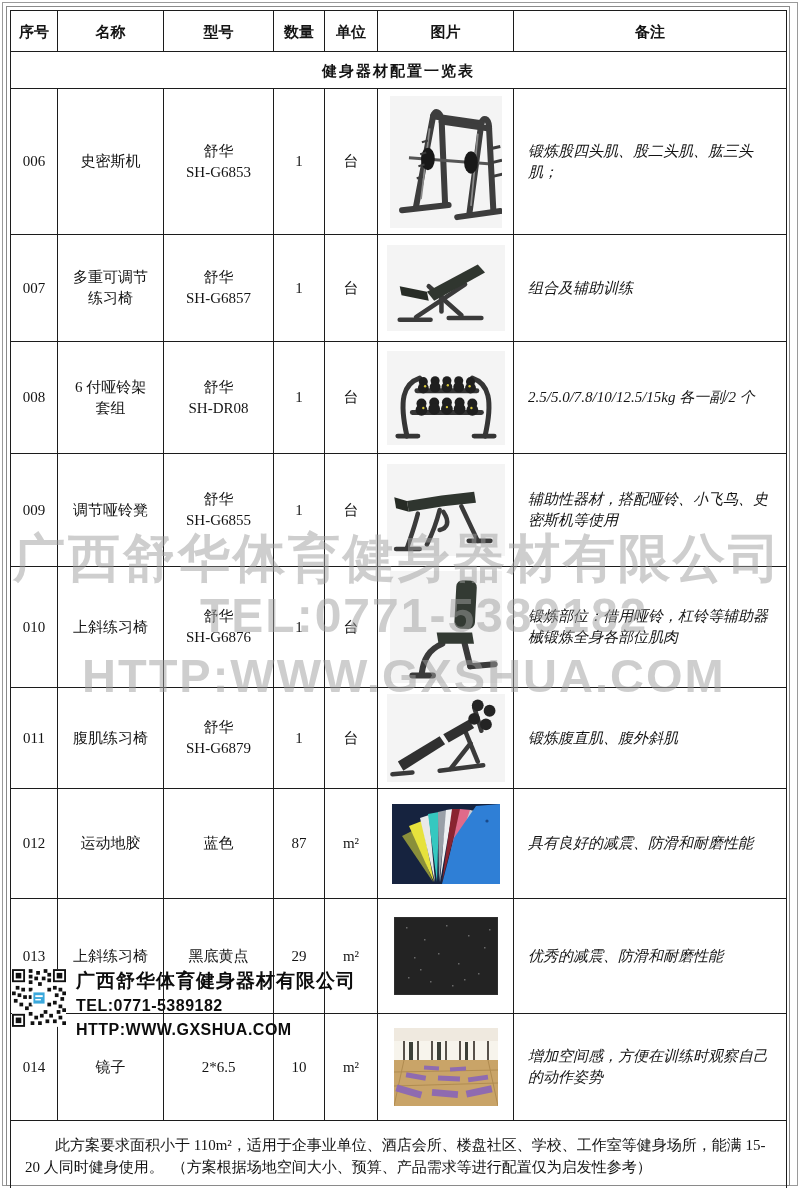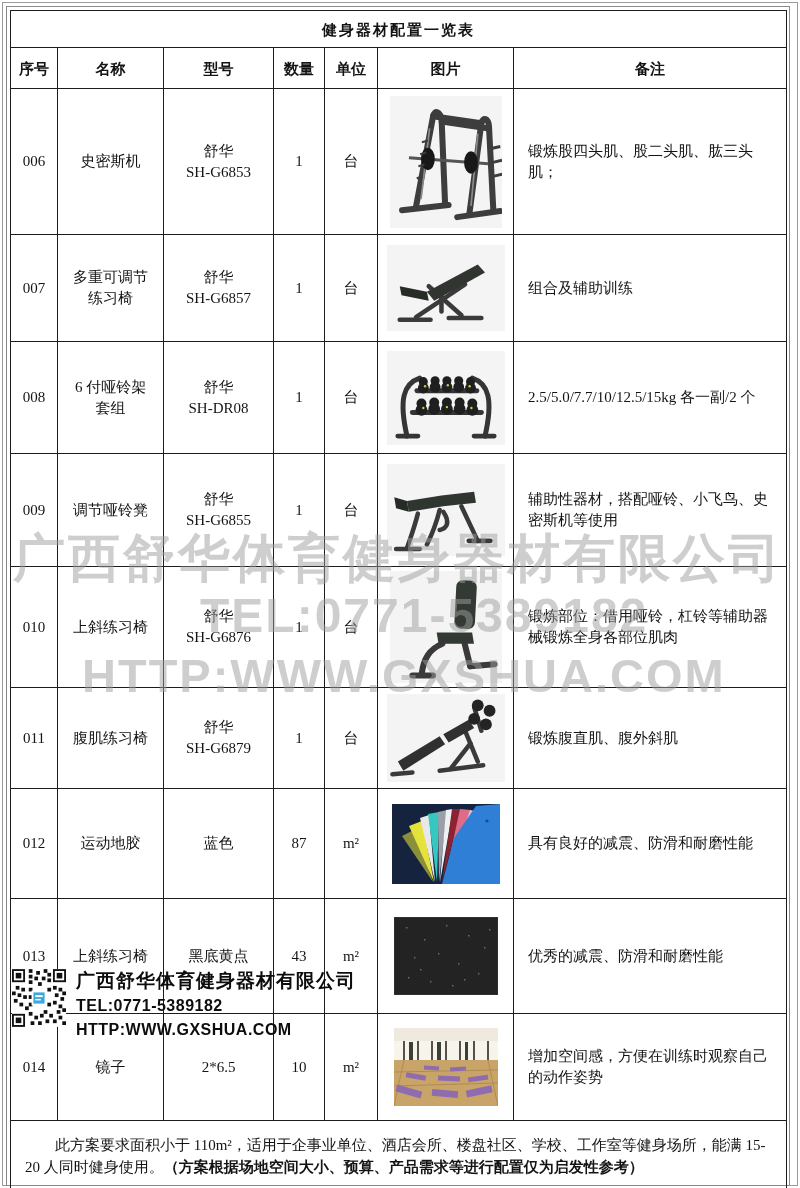--- a/index.html
+++ b/index.html
@@ -12,29 +12,29 @@
   table.main { position:absolute; left:10px; top:10px; width:776px; border-collapse:collapse; table-layout:fixed; }
   table.main td { border:1.6px solid #1c1c1c; vertical-align:middle; text-align:center;
     font-size:15px; line-height:1.4; overflow:hidden; }
 
   .title-cell { font-family:"Liberation Sans","DejaVu Sans",sans-serif; font-weight:bold; font-size:22px; letter-spacing:2px; }
   .head-cell  { font-family:"Liberation Sans","DejaVu Sans",sans-serif; font-weight:bold; font-size:16px; }
 
   .c-name  { padding:16px 13px; line-height:2.9; }
   .c-model { padding:2px 4px;  line-height:2.9; }
   .c-model span { display:block; }
-  .c-remark { text-align:left !important; padding:0 8px 0 14px; line-height:2.55; }
+  .c-remark { text-align:left !important; padding:0 8px 0 14px; line-height:2.55;font-style:italic; }
   .c-pic { padding:2px; }
 
   .photo { display:inline-block; vertical-align:middle; }
   .product-bg { background:#f4f4f4; }
 
   .footer-cell { text-align:left !important; padding:4px 14px; font-size:15.5px; line-height:2.25; }
   .footer-cell p { text-indent:2em; }
-  .footer-cell b { font-family:"Liberation Sans","DejaVu Sans",sans-serif; font-weight:bold; }
+  .footer-cell b { font-family:"Liberation Sans","DejaVu Sans",sans-serif; font-weight:normal;margin-left:8px; }
 
   .watermark { position:absolute; z-index:20; pointer-events:none; white-space:nowrap;
     font-family:"Liberation Sans","DejaVu Sans",sans-serif; font-weight:bold; color:rgba(158,158,158,0.50); }
   .wm1 { left:10px; top:524px; width:776px; text-align:center; font-size:52px; letter-spacing:3px; }
   .wm2 { left:200px; top:588px; font-size:48px; letter-spacing:2px; }
   .wm3 { left:82px;  top:648px; font-size:47px; letter-spacing:2px; }
 
   .logo-block { position:absolute; left:12px; top:968px; z-index:30; display:flex; align-items:flex-start; pointer-events:none; }
   .logo-text { margin-left:10px; font-family:"Liberation Sans","DejaVu Sans",sans-serif; font-weight:bold; color:#0d0d0d; }
   .logo-company { font-size:19px; letter-spacing:1px; line-height:1.35; }
@@ -51,32 +51,32 @@
     <col style="width:47px">
       <col style="width:106px">
       <col style="width:110px">
     <col style="width:51px">
       <col style="width:53px">
       <col style="width:136px">
       <col style="width:273px">
   </colgroup>
 
   <tbody>
-      <tr style="height:37px">
-    <td colspan="7" class="title-cell">健身器材配置一览表</td>
-  </tr>
-
-  <tr style="height:41px">
+      <tr style="height:41px">
     <td class="head-cell">序号</td>
     <td class="head-cell">名称</td>
     <td class="head-cell">型号</td>
     <td class="head-cell">数量</td>
     <td class="head-cell">单位</td>
     <td class="head-cell">图片</td>
     <td class="head-cell">备注</td>
+  </tr>
+
+  <tr style="height:37px">
+    <td colspan="7" class="title-cell">健身器材配置一览表</td>
   </tr>
 
   <tr style="height:146px">
     <td>006</td>
     <td class="c-name">史密斯机</td>
     <td class="c-model">
       <span>舒华</span>
       <span>SH-G6853</span>
     </td>
     <td>1</td>
@@ -187,21 +187,21 @@
         <g fill="#d8c83a">
           <circle cx="42" cy="37" r="1.3"></circle>
               <circle cx="67" cy="36" r="1.3"></circle>
               <circle cx="91" cy="37" r="1.3"></circle>
           <circle cx="40" cy="61" r="1.3"></circle>
               <circle cx="66" cy="60" r="1.3"></circle>
               <circle cx="93" cy="61" r="1.3"></circle>
         </g>
       </svg>
     </td>
-    <td class="c-remark">2.5/5.0/7.7/10/12.5/15kg 各一副/2 个</td>
+    <td class="c-remark">2.5/5.0/7.8/10/12.5/15kg 各一副/2 个</td>
   </tr>
 
   <tr style="height:113px">
     <td>009</td>
     <td class="c-name">调节哑铃凳</td>
     <td class="c-model">
       <span>舒华</span>
       <span>SH-G6855</span>
     </td>
     <td>1</td>
@@ -308,21 +308,21 @@
     <td class="c-remark">具有良好的减震、防滑和耐磨性能</td>
   </tr>
 
   <tr style="height:115px">
     <td>013</td>
     <td class="c-name">上斜练习椅</td>
     <td class="c-model">
       <span>黑底黄点</span>
       <span></span>
     </td>
-    <td>43</td>
+    <td>29</td>
     <td>m²</td>
     <td class="c-pic">
       <svg class="photo" width="104" height="78" viewBox="0 0 104 78">
         <rect x="0" y="0" width="104" height="78" fill="#232323" stroke="#3c3c3c" stroke-width="1"></rect>
         <g fill="#6a6a6a">
           <rect x="12" y="10" width="1.5" height="1.5"></rect>
               <rect x="30" y="22" width="1.5" height="1.5"></rect>
           <rect x="52" y="8" width="1.5" height="1.5"></rect>
               <rect x="74" y="18" width="1.5" height="1.5"></rect>
           <rect x="90" y="30" width="1.5" height="1.5"></rect>

